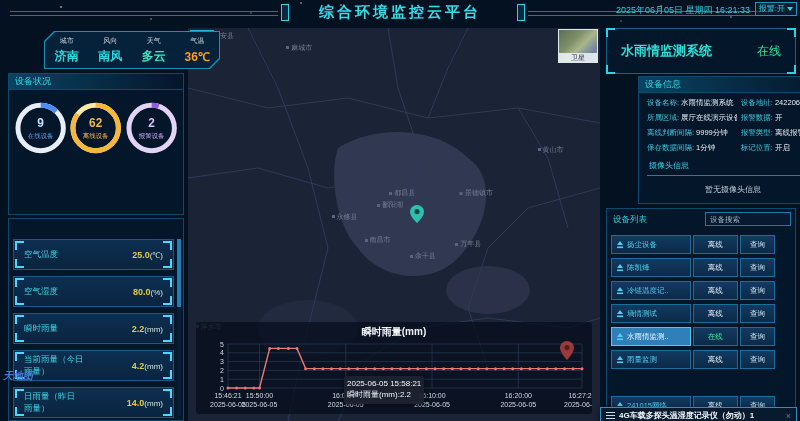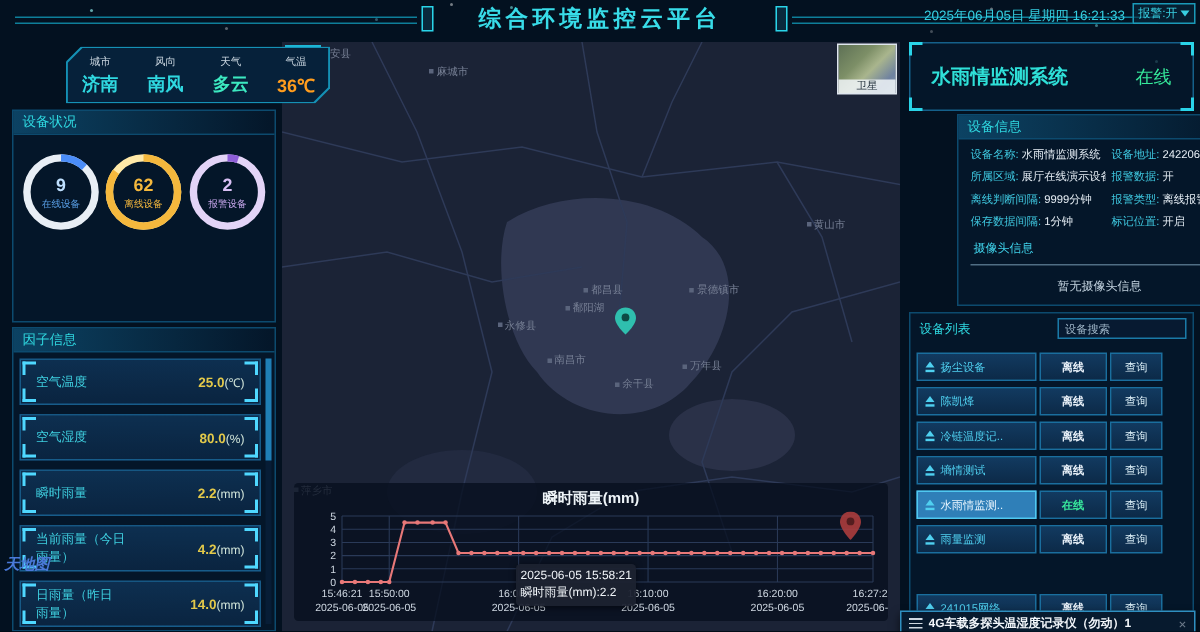--- a/index.html
+++ b/index.html
@@ -89,21 +89,21 @@
   .dl-title{position:absolute;left:6px;top:5px;font-size:8.5px;color:#2fd8e0;}
   .dl-search{position:absolute;right:4px;top:3px;width:86px;height:14px;background:rgba(10,30,55,.6);
              border:1px solid #1a7aa8;color:#cfe0ec;font-size:7.5px;padding:0 4px;box-sizing:border-box;}
   .dl-search::placeholder{color:#9fb6c8;}
   .dev-rows{position:absolute;left:4px;right:20px;top:26px;display:flex;flex-direction:column;gap:4px;}
   .dev-row{display:flex;gap:2px;height:19px;}
   .dev-row:nth-of-type(7){margin-top:23px;}
   .dcell{border:1px solid #1a6e9e;background:linear-gradient(180deg,#123a60,#0c2a48);box-sizing:border-box;
          display:flex;align-items:center;justify-content:center;font-size:7.5px;}
   .cell-name{flex:2.1;justify-content:flex-start;gap:3px;padding:0 4px;color:#4fd0f0;overflow:hidden;white-space:nowrap;}
-  .cell-status{flex:1.3;color:#e8f0f8;font-weight:bold;}
+  .cell-status{flex:1.3;color:#e8f0f8;}
   .cell-status.online{color:#38e89c;}
   .cell-action{flex:1;color:#d8ecf5;text-align:right;}
   .dev-row.active .cell-name{background:#2f7fb8;color:#eaf6ff;border-color:#4fc8f0;}
   .dev-icon{width:8px;height:8px;flex:none;}
   
   .toast{position:absolute;left:600px;top:369px;width:197px;height:33px;background:#071a2e;
          border:1px solid #2f8fc0;box-sizing:border-box;z-index:10;padding:2px 5px;box-shadow:0 2px 6px rgba(0,0,0,.6);margin-top:38px;}
   .t-head{display:flex;align-items:center;gap:4px;}
   .burger{width:9px;height:7px;background:repeating-linear-gradient(#cfd8e0 0 1px,transparent 1px 3px);flex:none;}
   .t-title{font-size:8px;font-weight:bold;color:#f2f6fa;flex:1;white-space:nowrap;overflow:hidden;}
@@ -298,21 +298,20 @@
         <svg class="ring" viewBox="0 0 56 56">
           <circle cx="28" cy="28" r="23" fill="none" stroke="#e3d4f7" stroke-width="5"></circle>
           <circle cx="28" cy="28" r="23" fill="none" stroke="#8e5fd8" stroke-width="5" stroke-dasharray="7.225663103256524 144.51326206513048" transform="rotate(-90 28 28)"></circle>
           <text x="28" y="27" text-anchor="middle" font-size="12" font-weight="bold" fill="#d9c0f5">2</text>
           <text x="28" y="38" text-anchor="middle" font-size="6.5" fill="#c9a8ee">报警设备</text>
         </svg>
       </div>
   </div>
 
   <div class="panel" style="left:8px;top:218px;width:176px;height:203px;">
-    <div class="p-head">因子信息</div>
     <div class="f-list">
 
         <div class="f-item">
           <i class="tr"></i>
           <i class="bl"></i>
           <span class="f-lab">空气温度</span>
           <span class="f-val"><span>25.0</span><span class="f-unit">(℃)</span></span>
         </div>
 
         <div class="f-item">

